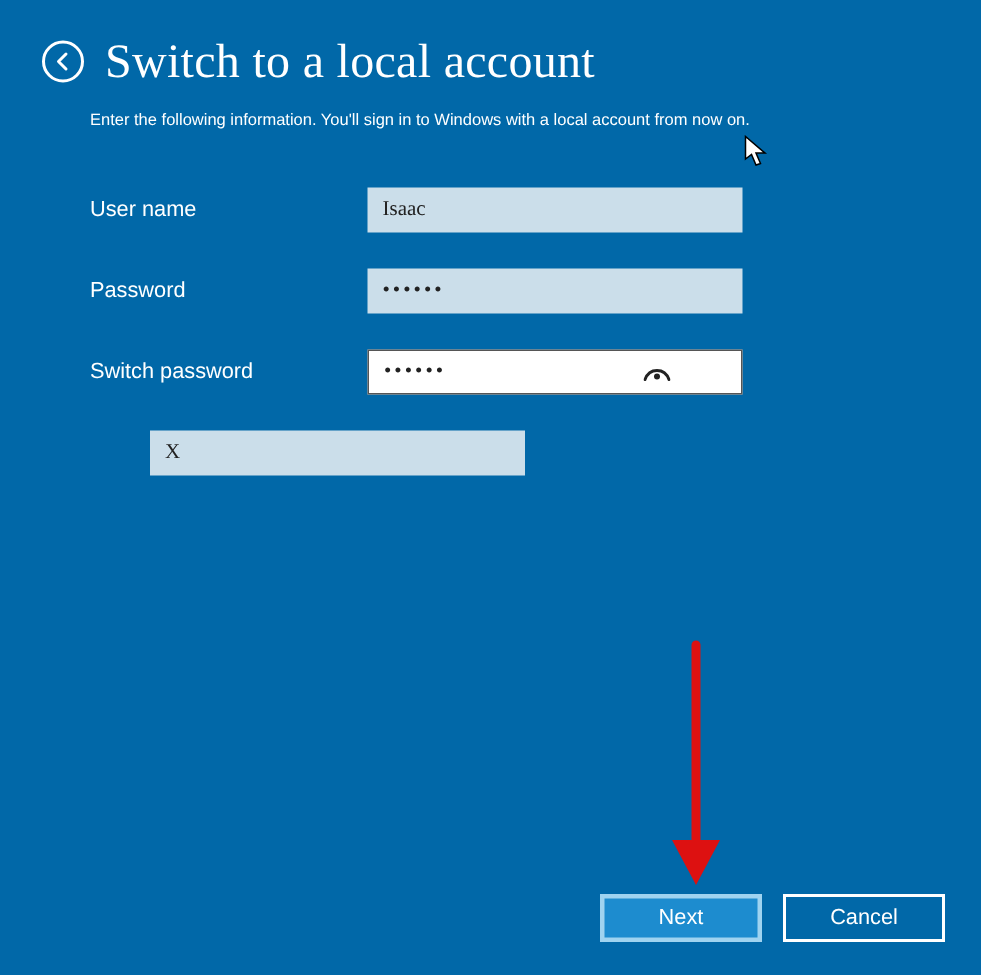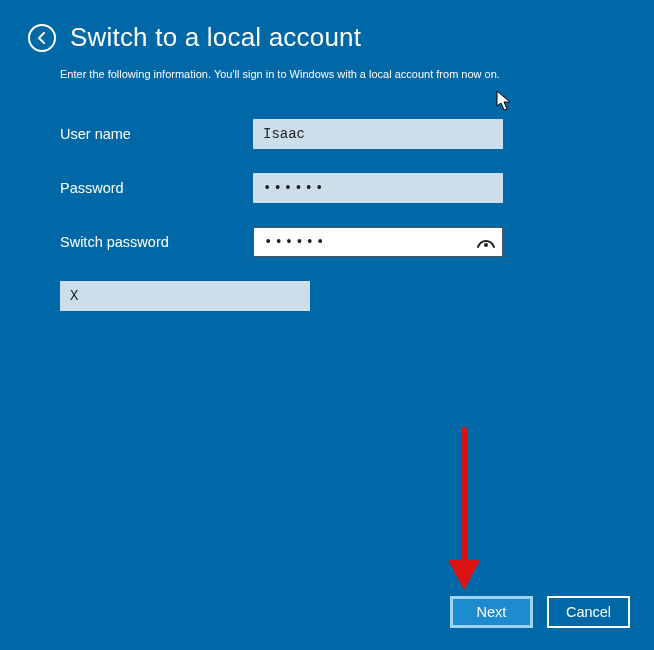--- a/index.html
+++ b/index.html
@@ -24,52 +24,53 @@
     border: 2px solid #ffffff;
     border-radius: 50%;
     display: flex;
     align-items: center;
     justify-content: center;
     margin-right: 14px;
     cursor: pointer;
   }
   .back-btn svg { display:block; }
   .title {
-    font-size: 26px;
+    font-size: 32px;
     font-weight: 300;
     letter-spacing: 0.2px;
+    font-family: Liberation Serif, serif;
   }
   .subtitle {
     padding: 14px 40px 0 60px;
     font-size: 11px;
     line-height: 1.45;
     max-width: 600px;
   }
   .form {
     padding: 36px 0 0 60px;
   }
   .row {
     display: flex;
     align-items: center;
     margin-bottom: 24px;
-    gap: 48px;
   }
   .lbl {
     width: 145px;
     font-size: 14.5px;
   }
   .fld {
     width: 250px;
     height: 30px;
     background: #cbdeea;
     border: none;
     padding: 0 10px;
     font-size: 14px;
     color: #222;
-    font-family: Liberation Mono, monospace;
+    font-family: Liberation Serif, serif;
+    margin-left: 40px;
   }
   .fld.active {
     background: #ffffff;
     border: 1px solid #555;
   }
   .fld-wrap {
     position: relative;
     width: 250px;
   }
   .fld-wrap .fld { width: 100%; }
@@ -83,21 +84,21 @@
     line-height: 0;
   }
   .footer {
     position: absolute;
     bottom: 22px;
     right: 24px;
     display: flex;
     gap: 14px;
   }
   .btn {
-    width: 83px;
+    width: 108px;
     height: 32px;
     background: transparent;
     border: 2px solid #ffffff;
     color: #ffffff;
     font-size: 14.5px;
     font-family: inherit;
     cursor: pointer;
     display: flex;
     align-items: center;
     justify-content: center;

